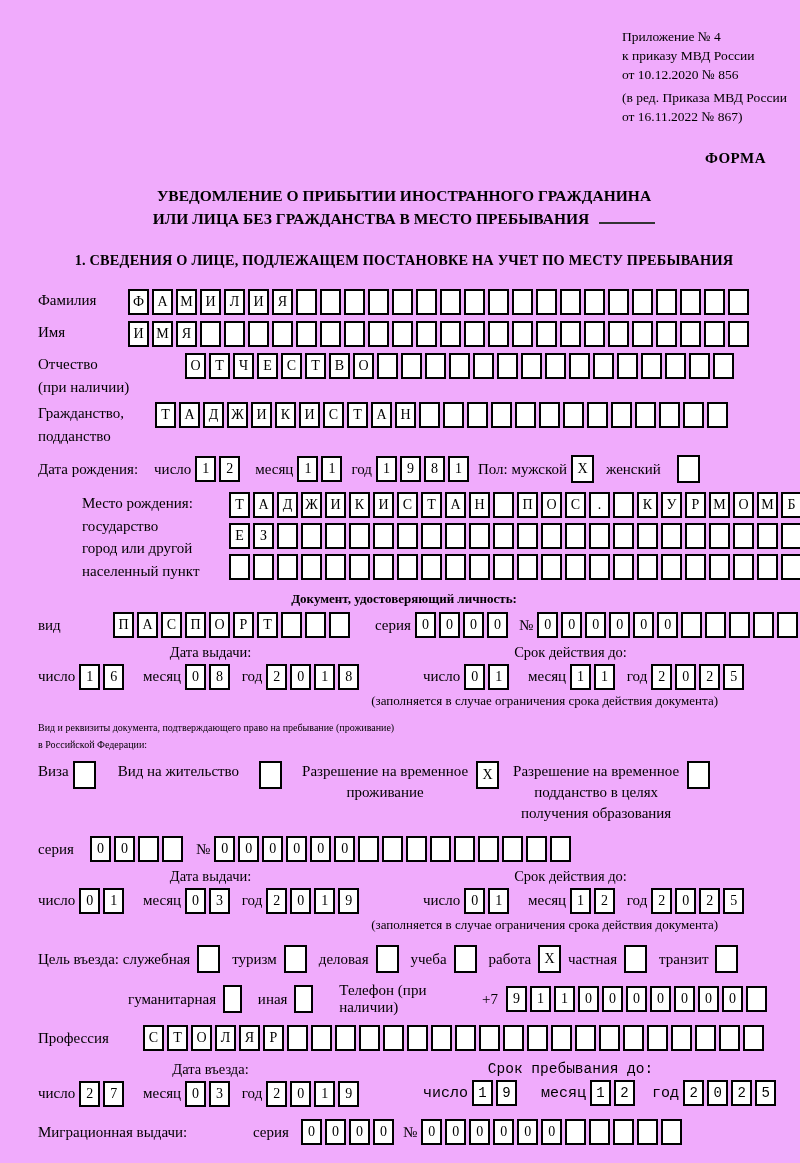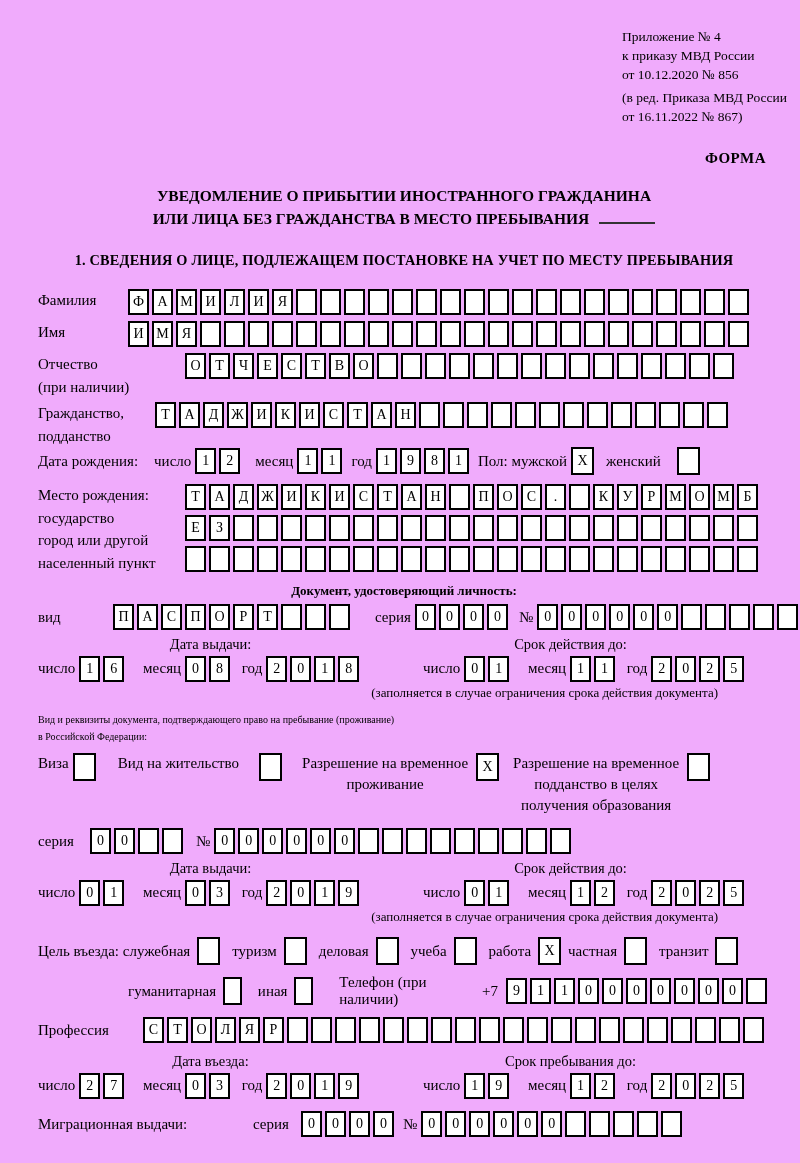--- a/index.html
+++ b/index.html
@@ -99,35 +99,35 @@
   </div>
 
   <div class="frow" style="margin-top:4px;">
     <div class="flabel lw117">
       <div>Гражданство,</div>
       <div>подданство</div>
     </div>
     <div class="bgroup"><span class="cbox">Т</span><span class="cbox">А</span><span class="cbox">Д</span><span class="cbox">Ж</span><span class="cbox">И</span><span class="cbox">К</span><span class="cbox">И</span><span class="cbox">С</span><span class="cbox">Т</span><span class="cbox">А</span><span class="cbox">Н</span><span class="cbox"></span><span class="cbox"></span><span class="cbox"></span><span class="cbox"></span><span class="cbox"></span><span class="cbox"></span><span class="cbox"></span><span class="cbox"></span><span class="cbox"></span><span class="cbox"></span><span class="cbox"></span><span class="cbox"></span><span class="cbox"></span></div>
   </div>
 
-  <div class="frow" style="align-items:center;">
+  <div class="frow" style="margin-top:8px;align-items:center;">
     <span class="dlbl">Дата рождения:</span>
     <span class="dlbl gap-l">число</span>
     <span class="bgroup"><span class="cbox">1</span><span class="cbox">2</span></span>
     <span class="dlbl gap-l">месяц</span>
     <span class="bgroup"><span class="cbox">1</span><span class="cbox">1</span></span>
     <span class="dlbl" style="margin-left:6px;">год</span>
     <span class="bgroup"><span class="cbox">1</span><span class="cbox">9</span><span class="cbox">8</span><span class="cbox">1</span></span>
     <span class="dlbl" style="margin-left:6px;">Пол: мужской</span>
     <span class="chk">X</span>
     <span class="dlbl gap-l">женский</span>
     <span class="chk gap-l"></span>
   </div>
 
-  <div class="frow" style="margin-top:9px;">
+  <div class="frow" style="margin-top:9px;margin-left:44px;">
     <div class="flabel lw147">
       <div>Место рождения:</div>
       <div>государство</div>
       <div>город или другой</div>
       <div>населенный пункт</div>
     </div>
     <div>
       <div class="brow"><span class="cbox">Т</span><span class="cbox">А</span><span class="cbox">Д</span><span class="cbox">Ж</span><span class="cbox">И</span><span class="cbox">К</span><span class="cbox">И</span><span class="cbox">С</span><span class="cbox">Т</span><span class="cbox">А</span><span class="cbox">Н</span><span class="cbox"></span><span class="cbox">П</span><span class="cbox">О</span><span class="cbox">С</span><span class="cbox">.</span><span class="cbox"></span><span class="cbox">К</span><span class="cbox">У</span><span class="cbox">Р</span><span class="cbox">М</span><span class="cbox">О</span><span class="cbox">М</span><span class="cbox">Б</span></div>
       <div class="brow"><span class="cbox">Е</span><span class="cbox">З</span><span class="cbox"></span><span class="cbox"></span><span class="cbox"></span><span class="cbox"></span><span class="cbox"></span><span class="cbox"></span><span class="cbox"></span><span class="cbox"></span><span class="cbox"></span><span class="cbox"></span><span class="cbox"></span><span class="cbox"></span><span class="cbox"></span><span class="cbox"></span><span class="cbox"></span><span class="cbox"></span><span class="cbox"></span><span class="cbox"></span><span class="cbox"></span><span class="cbox"></span><span class="cbox"></span><span class="cbox"></span></div>
       <div class="brow"><span class="cbox"></span><span class="cbox"></span><span class="cbox"></span><span class="cbox"></span><span class="cbox"></span><span class="cbox"></span><span class="cbox"></span><span class="cbox"></span><span class="cbox"></span><span class="cbox"></span><span class="cbox"></span><span class="cbox"></span><span class="cbox"></span><span class="cbox"></span><span class="cbox"></span><span class="cbox"></span><span class="cbox"></span><span class="cbox"></span><span class="cbox"></span><span class="cbox"></span><span class="cbox"></span><span class="cbox"></span><span class="cbox"></span><span class="cbox"></span></div>
@@ -257,21 +257,21 @@
 
   <div class="dates" style="margin-top:10px;">
     <div class="dhalf" style="width:345px;">
       <div class="dhead">Дата въезда:</div>
       <div class="dline">
         <span class="dlbl">число</span><span class="bgroup"><span class="cbox">2</span><span class="cbox">7</span></span>
         <span class="dlbl gap-l">месяц</span><span class="bgroup"><span class="cbox">0</span><span class="cbox">3</span></span>
         <span class="dlbl" style="margin-left:5px;">год</span><span class="bgroup"><span class="cbox">2</span><span class="cbox">0</span><span class="cbox">1</span><span class="cbox">9</span></span>
       </div>
     </div>
-    <div class="dhalf" style="width:375px;">
+    <div class="dhalf" style="width:375px;font-family:Liberation Mono, monospace;">
       <div class="dhead">Срок пребывания до:</div>
       <div class="dline" style="padding-left:40px;">
         <span class="dlbl">число</span><span class="bgroup"><span class="cbox">1</span><span class="cbox">9</span></span>
         <span class="dlbl gap-l">месяц</span><span class="bgroup"><span class="cbox">1</span><span class="cbox">2</span></span>
         <span class="dlbl" style="margin-left:5px;">год</span><span class="bgroup"><span class="cbox">2</span><span class="cbox">0</span><span class="cbox">2</span><span class="cbox">5</span></span>
       </div>
     </div>
   </div>
 
   <div class="frow" style="margin-top:12px;align-items:center;">

